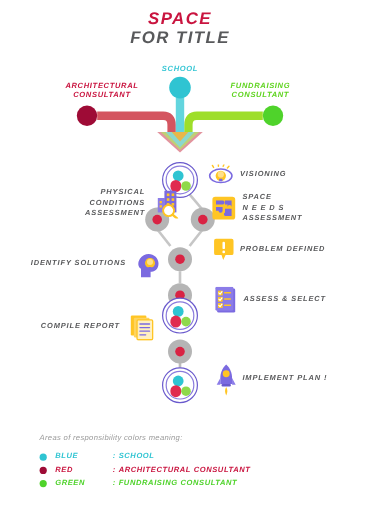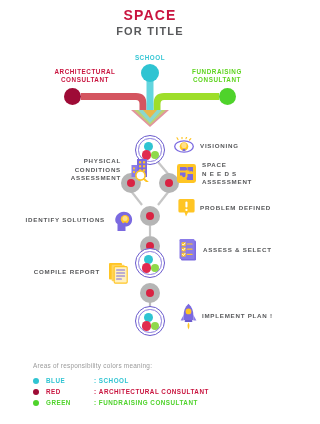--- a/index.html
+++ b/index.html
@@ -3,26 +3,26 @@
 <meta charset="utf-8">
 <style>
   html,body{margin:0;padding:0;}
   body{
     width:300px;height:424px;
     background:#ffffff;
     font-family:"Liberation Sans","DejaVu Sans",sans-serif;
     overflow:hidden;
     position:relative;
   }
-  .page{position:relative;width:300px;height:424px;}
+  .page{position:relative;width:300px;height:424px;font-style:italic;}
 
   
   .title-block{position:absolute;left:0;top:8px;width:300px;text-align:center;}
   .title-1{font-size:14px;font-weight:bold;letter-spacing:1.2px;color:#c9143f;line-height:15px;}
-  .title-2{font-size:11px;font-weight:bold;letter-spacing:1.2px;color:#58595b;line-height:16px;}
+  .title-2{font-size:14px;font-weight:bold;letter-spacing:1.2px;color:#58595b;line-height:16px;}
 
   
   .sources{position:absolute;left:0;top:48px;width:300px;height:80px;}
   .src-label{position:absolute;text-align:center;font-size:6.3px;font-weight:bold;letter-spacing:.55px;line-height:8px;}
   .lbl-school{left:120px;top:6px;width:60px;color:#35c6d4;}
   .lbl-arch{left:30px;top:20px;width:110px;color:#c9143f;}
   .lbl-fund{left:162px;top:20px;width:110px;color:#5fd41f;}
 
   .dot-src{position:absolute;border-radius:50%;}
   .dot-school{left:141px;top:16px;width:18px;height:18px;background:#2fc4d2;}

